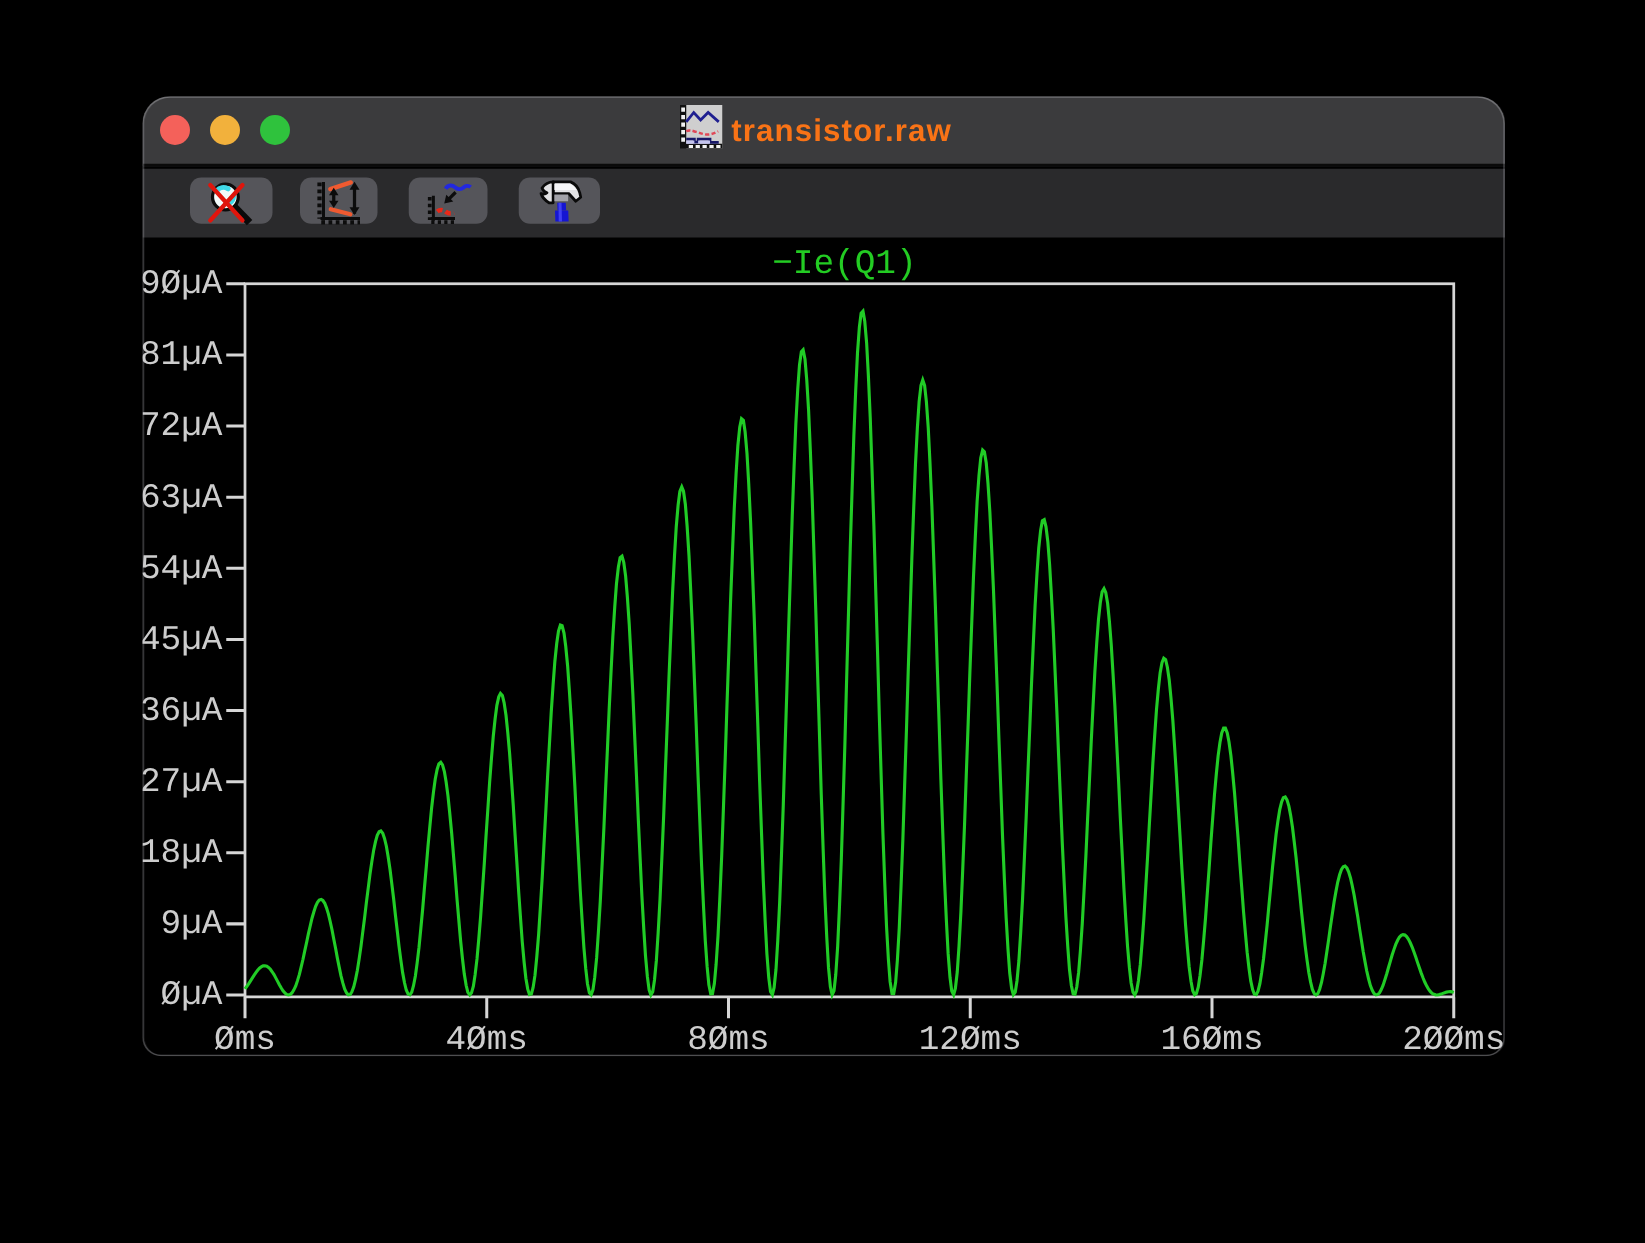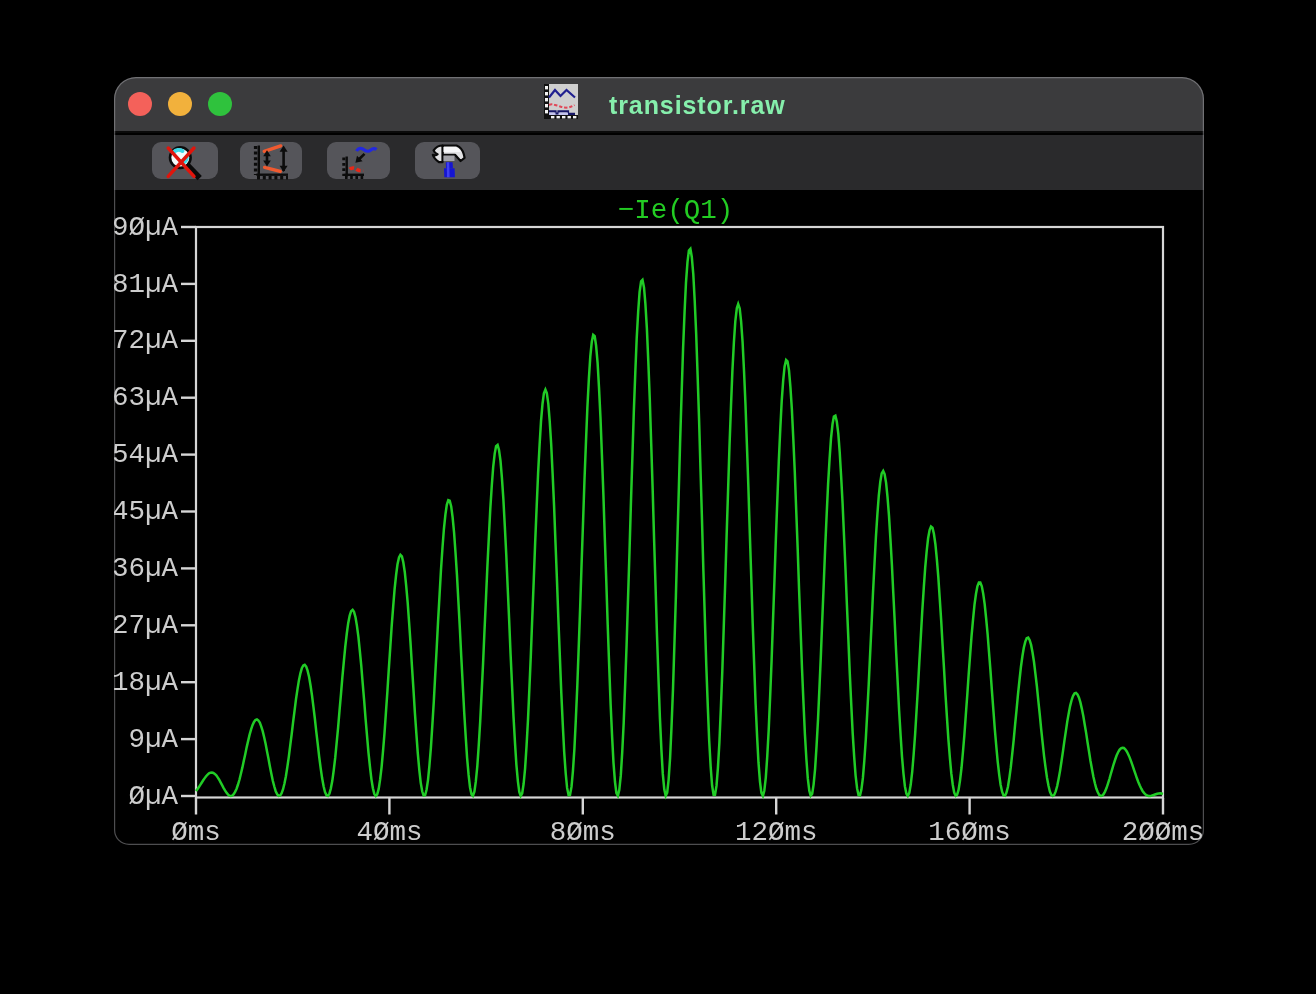--- a/index.html
+++ b/index.html
@@ -6,21 +6,21 @@
   body{width:1316px;height:994px;overflow:hidden;position:relative;font-family:"Liberation Sans",sans-serif;}
   #win{position:absolute;left:113.5px;top:76.5px;width:1090px;height:768.5px;background:#000;
        border-radius:22px 22px 15px 15px;
        overflow:hidden;}
   #winedge{position:absolute;left:113.5px;top:76.5px;width:1090px;height:768.5px;border-radius:22px 22px 15px 15px;box-shadow:inset 0 0 0 1.2px rgba(195,195,200,0.40);z-index:50;pointer-events:none;}
   #titlebar{position:absolute;left:0;top:0;width:100%;height:56px;background:#3b3b3d;border-bottom:2px solid #0a0a0a;box-sizing:border-box;}
   .dot{position:absolute;top:92px;width:24px;height:24px;border-radius:50%;}
   #toolbar{position:absolute;left:0;top:58px;width:100%;height:55px;background:#2a2a2c;}
   .tbtn{position:absolute;top:10px;height:37px;background:#55555a;border-radius:9px;}
   #titlegrp{position:absolute;left:0;top:0;width:100%;height:56px;text-align:center;}
-  #titletext{color:#86efac;font-size:25px;font-weight:bold;letter-spacing:0.9px;will-change:transform;margin-left:24px;}
+  #titletext{color:#f97316;font-size:25px;font-weight:bold;letter-spacing:0.9px;will-change:transform;}
 </style>
 </head>
 <body>
 <div id="win">
   <div id="titlebar"></div>
   <div id="toolbar"></div>
 </div>
 
 <div class="dot" style="left:128px;background:#f4615a;"></div>
 <div class="dot" style="left:168px;background:#f2b13c;"></div>

